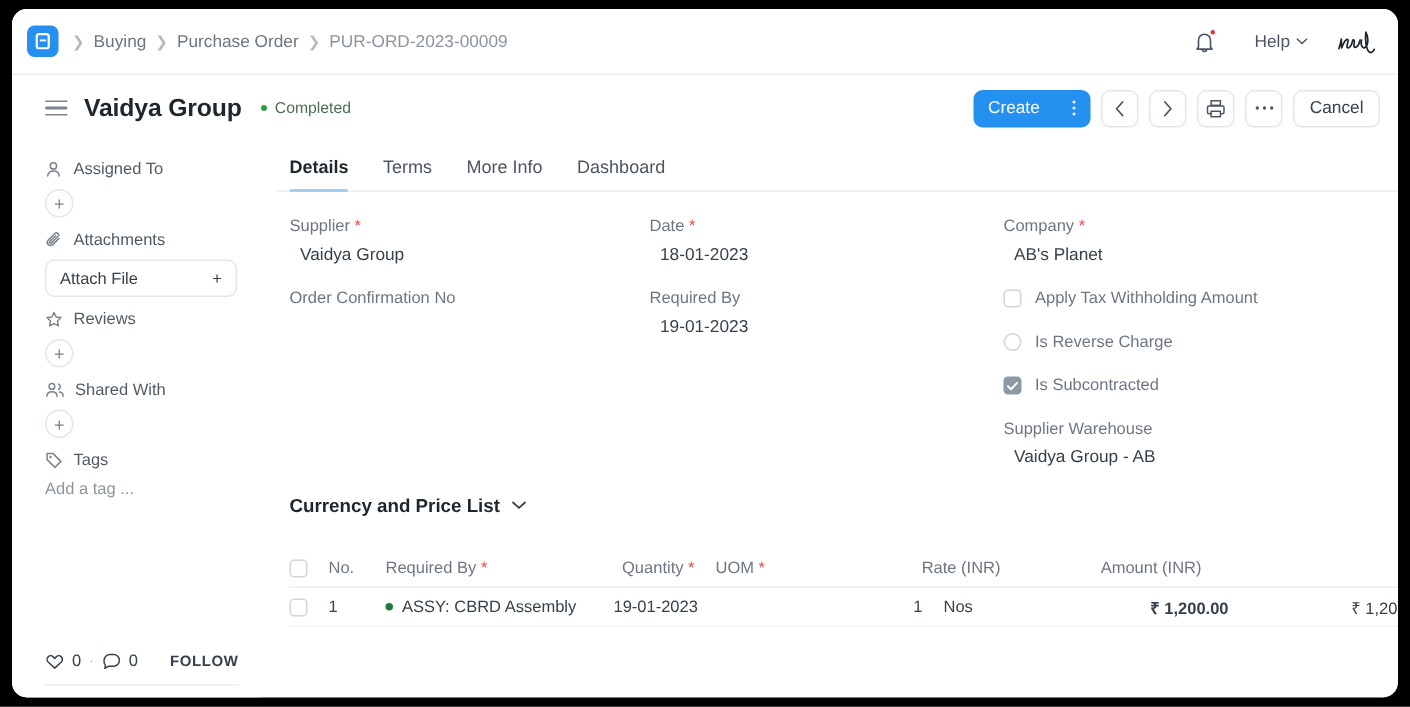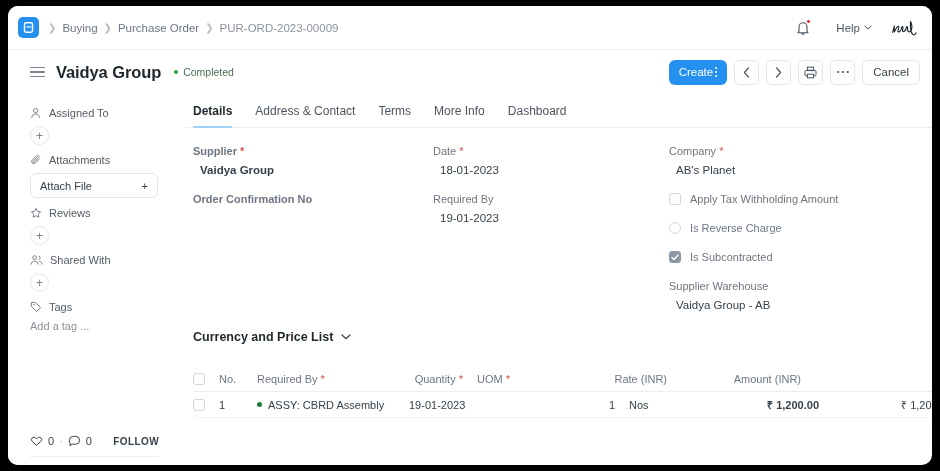--- a/index.html
+++ b/index.html
@@ -68,21 +68,21 @@
   .status {
     margin-left: 13px; font-size: 10.5px; color: #4f6f52;
     display: flex; align-items: center; gap: 5px;
   }
   .status .pip { width: 4px; height: 4px; border-radius: 50%; background: #2f9e44; }
   .actions { margin-left: auto; display: flex; align-items: center; gap: 7px; }
   .btn-create {
     background: #2490ef; color: #fff; font-size: 11.5px;
     border: none; border-radius: 6px;
     height: 25px; padding: 0 10px;
-    display: flex; align-items: center; gap: 2px;
+    display: flex; align-items: center; gap: 22px;
     cursor: pointer; font-family: inherit;
   }
   .btn-create .vdots { display:flex; flex-direction:column; gap:2px; }
   .btn-create .vdots i { width:2px;height:2px;background:#fff;border-radius:50%;display:block; }
   .btn-ico {
     width: 25px; height: 25px;
     border: 1px solid #e2e6ea; border-radius: 6px;
     background: #fff; display: flex; align-items: center; justify-content: center;
     cursor: pointer; color: #4c5562;
   }
@@ -142,21 +142,21 @@
     cursor: pointer; position: relative;
   }
   .tab.active { color: #1f272e; font-weight: 700; }
   .tab.active::after {
     content: ""; position: absolute; left: 0; right: 0; bottom: -1px;
     height: 2px; background: #9fd0f7; border-radius: 2px;
   }
 
   .grid3 { display: flex; padding: 17px 0 0 8px; gap: 0; }
   .col { flex: 1; }
-  .col.c1 { max-width: 240px; font-weight: bold; }
+  .col.c1 { max-width: 240px; }
   .col.c2 { max-width: 236px; }
   .field { margin-bottom: 17px; }
   .flabel { font-size: 11px; color: #6e7683; margin-bottom: 7px; }
   .req { color: #e24c4c; }
   .fvalue { font-size: 11.5px; color: #36414c; padding-left: 7px; }
   .fvalue.empty { height: 13px; }
 
   .cbrow { display: flex; align-items: center; gap: 9px; margin-bottom: 17px; }
   .cbox {
     width: 12px; height: 12px; border-radius: 3px;
@@ -394,21 +394,20 @@
           <span class="follow">FOLLOW</span>
         </div>
         <div class="hr"></div>
       </div>
     </div>
 
     <div class="main">
 
       <div class="tabs">
         <div class="tab active">Details</div>
-        <div class="tab">Address &amp; Contact</div>
         <div class="tab">Terms</div>
         <div class="tab">More Info</div>
         <div class="tab">Dashboard</div>
       </div>
 
       <div class="grid3">
 
         <div class="col c1">
           <div class="field">
             <div class="flabel">

